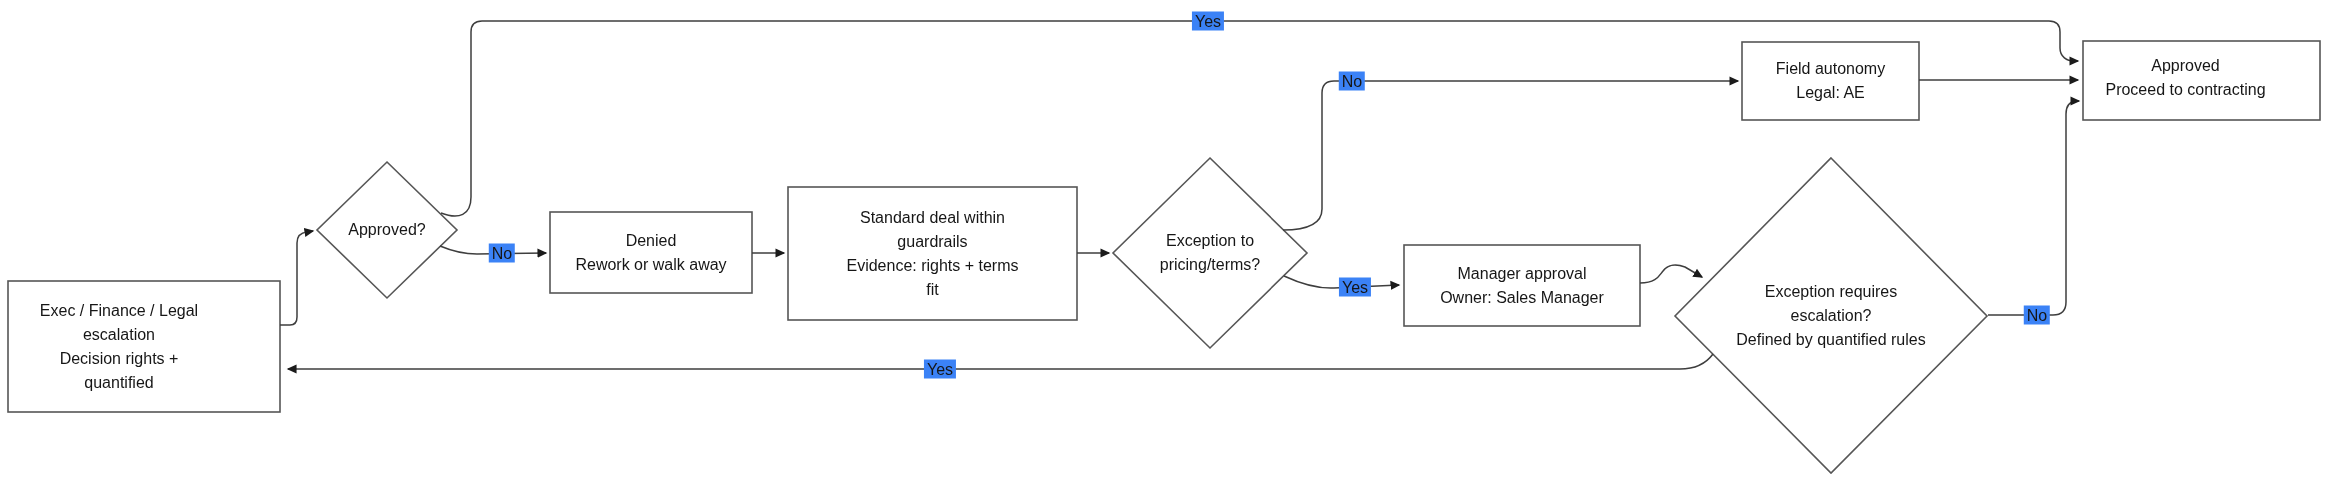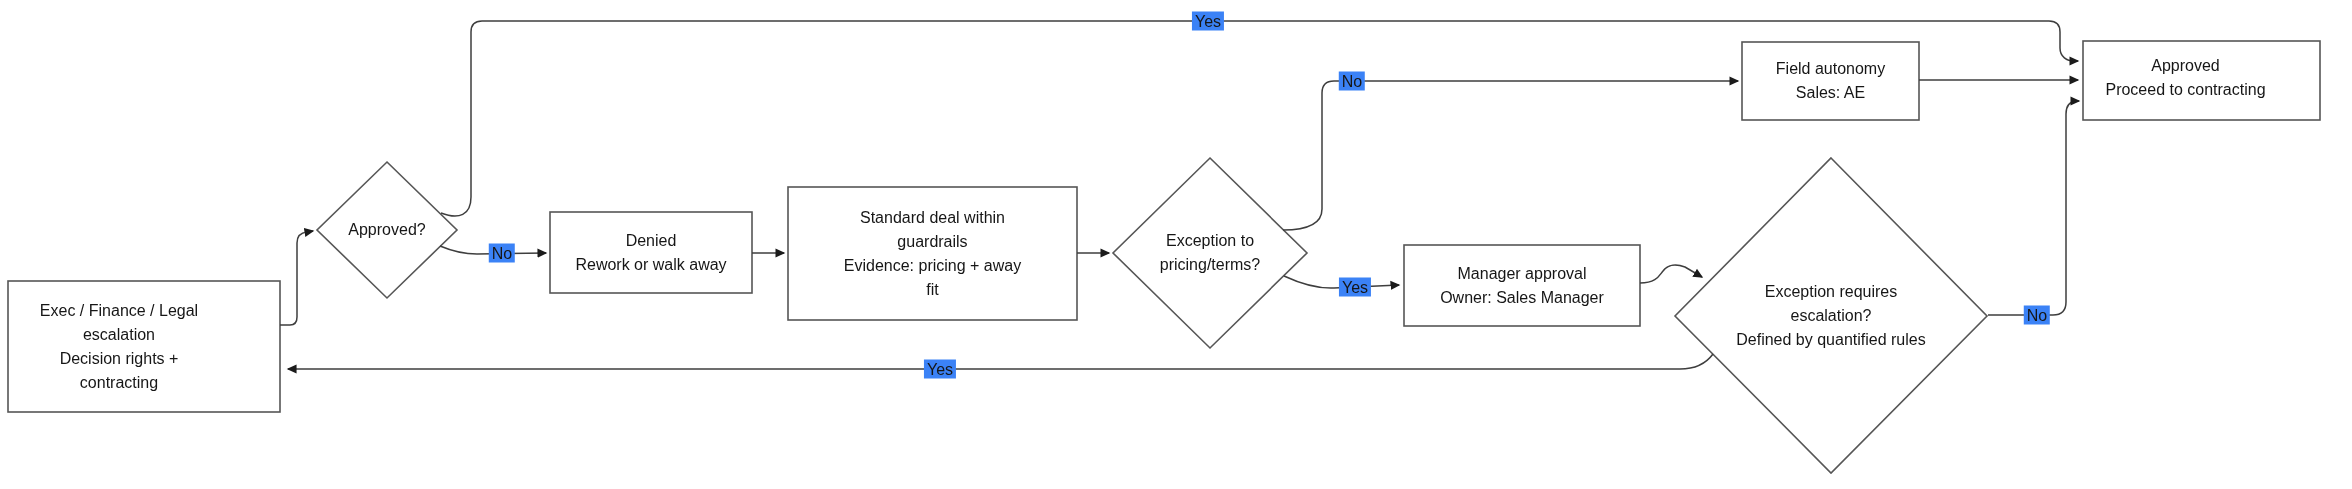--- a/index.html
+++ b/index.html
@@ -73,36 +73,36 @@
       <path d="M 1988 315 L 2053 315 Q 2066 315 2066 302 L 2066 114 Q 2066 102 2076 101 L 2079 101"></path>
       <path d="M 1713 354 Q 1702 369 1680 369 L 288 369"></path>
       <path d="M 1919 80 L 2078 80"></path>
     </g>
   </svg>
 
   <div class="node-text" style="left:8px; top:281px; width:222px; height:131px;">
     <div>Exec / Finance / Legal</div>
     <div>escalation</div>
     <div>Decision rights +</div>
-    <div>contracting</div>
+    <div>quantified</div>
   </div>
 
   <div class="node-text" style="left:317px; top:162px; width:140px; height:136px;">
     <div>Approved?</div>
   </div>
 
   <div class="node-text" style="left:550px; top:212px; width:202px; height:81px;border-radius:12px;">
     <div>Denied</div>
     <div>Rework or walk away</div>
   </div>
 
   <div class="node-text" style="left:788px; top:187px; width:289px; height:133px;">
     <div>Standard deal within</div>
     <div>guardrails</div>
-    <div>Evidence: pricing + away</div>
+    <div>Evidence: rights + terms</div>
     <div>fit</div>
   </div>
 
   <div class="node-text" style="left:1113px; top:158px; width:194px; height:190px;">
     <div>Exception to</div>
     <div>pricing/terms?</div>
   </div>
 
   <div class="node-text" style="left:1675px; top:158px; width:312px; height:315px;">
     <div>Exception requires</div>
@@ -110,21 +110,21 @@
     <div>Defined by quantified rules</div>
   </div>
 
   <div class="node-text" style="left:1404px; top:245px; width:236px; height:81px;">
     <div>Manager approval</div>
     <div>Owner: Sales Manager</div>
   </div>
 
   <div class="node-text" style="left:1742px; top:42px; width:177px; height:78px;">
     <div>Field autonomy</div>
-    <div>Sales: AE</div>
+    <div>Legal: AE</div>
   </div>
 
   <div class="node-text" style="left:2083px; top:38px; width:189px; height:79px;margin-left:8px;">
     <div>Approved</div>
     <div>Proceed to contracting</div>
   </div>
 
   <div class="edge-label" style="left:1208px; top:21px;">Yes</div>
   <div class="edge-label" style="left:502px;  top:253px;">No</div>
   <div class="edge-label" style="left:1352px; top:81px;">No</div>

